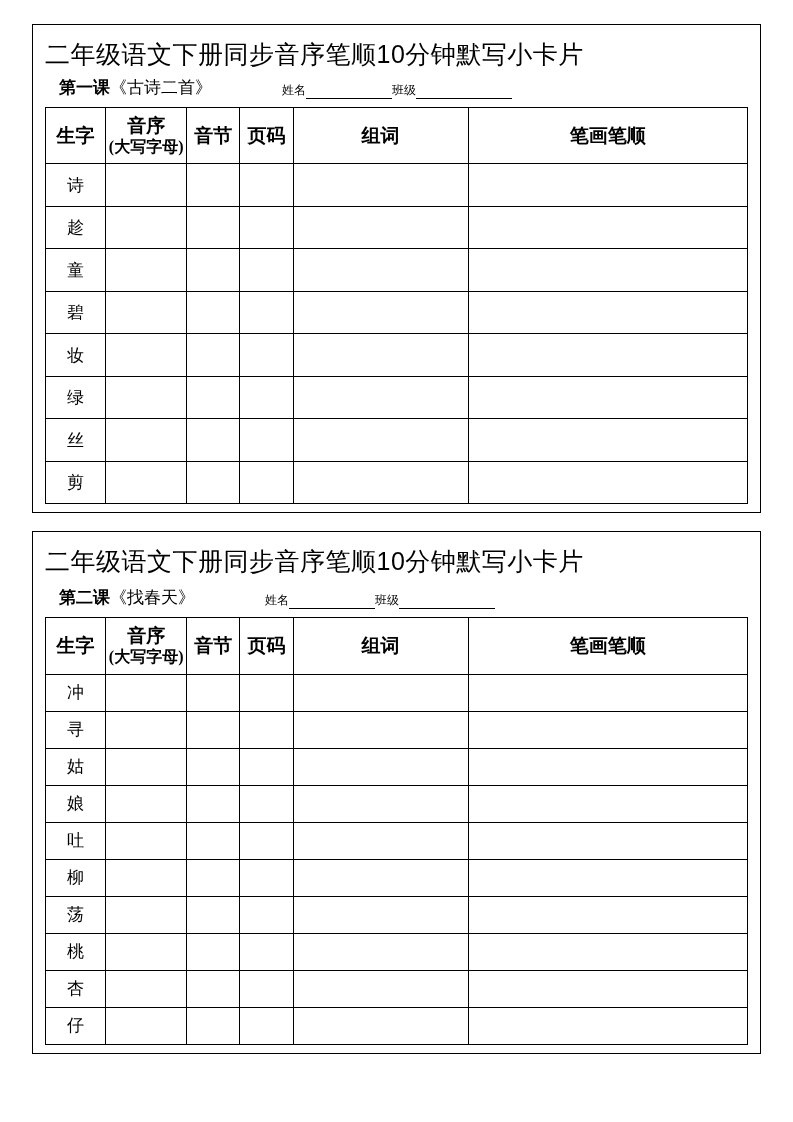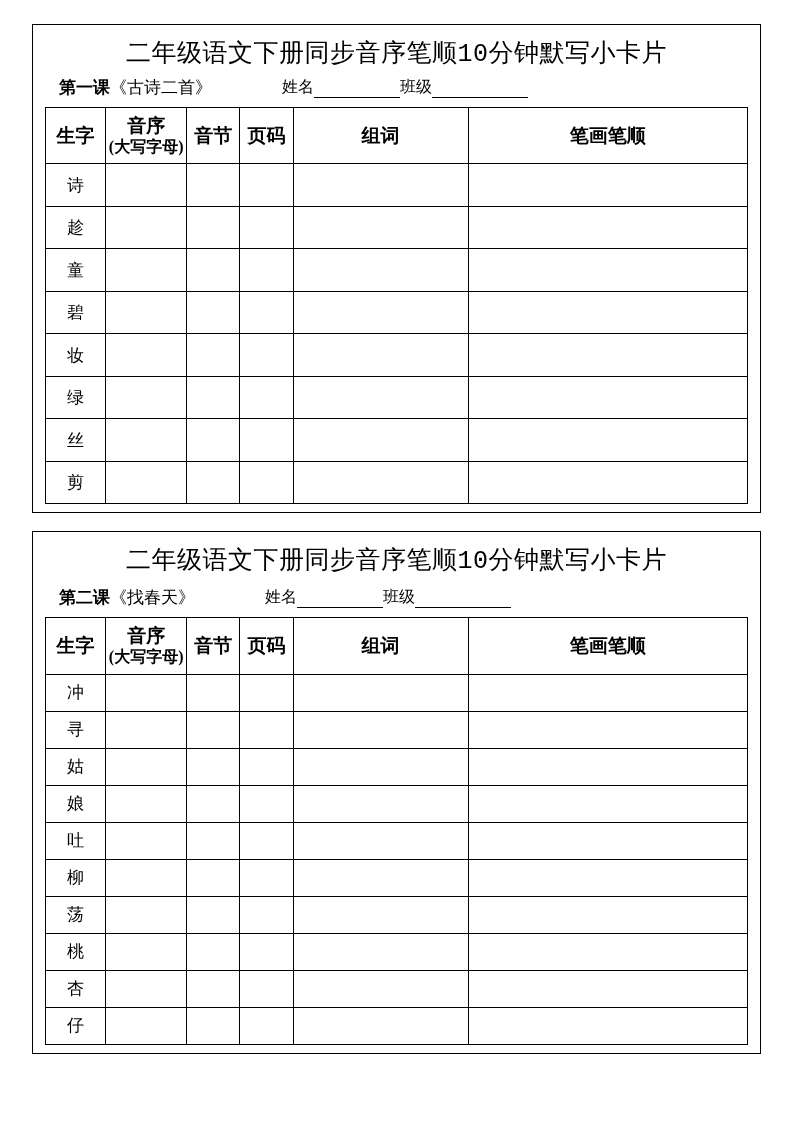--- a/index.html
+++ b/index.html
@@ -22,48 +22,48 @@
     padding: 24px 32px 0 32px;
   }
   .card {
     border: 1px solid #000;
     box-sizing: border-box;
     padding: 10px 12px 8px 12px;
     margin-bottom: 18px;
     background: #fff;
   }
   .card-title {
-    text-align: center;
+    text-align: left;
     font-size: 25px;
     font-weight: 400;
     letter-spacing: 0.5px;
     line-height: 1.25;
     margin: 4px 0 6px 0;
-    font-family: Liberation Mono, monospace;
+    font-family: Liberation Sans, sans-serif;
   }
   .subline {
     display: flex;
-    align-items: center;
+    align-items: flex-end;
     margin: 0 0 8px 0;
     padding: 0 2px 0 14px;
     font-size: 17px;
   }
   .lesson {
     font-weight: bold;
     white-space: nowrap;
   }
   .lesson .lesson-name {
     font-weight: bold;
   }
   .lesson .lesson-title {
     font-weight: normal;
   }
   .namefields {
     margin-left: 70px;
-    font-size: 16px;
+    font-size: 12px;
     white-space: nowrap;
   }
   .blank {
     display: inline-block;
     border-bottom: 1px solid #000;
     height: 15px;
     vertical-align: bottom;
   }
   .blank.w1 { width: 86px; }
   .blank.w2 { width: 96px; }

